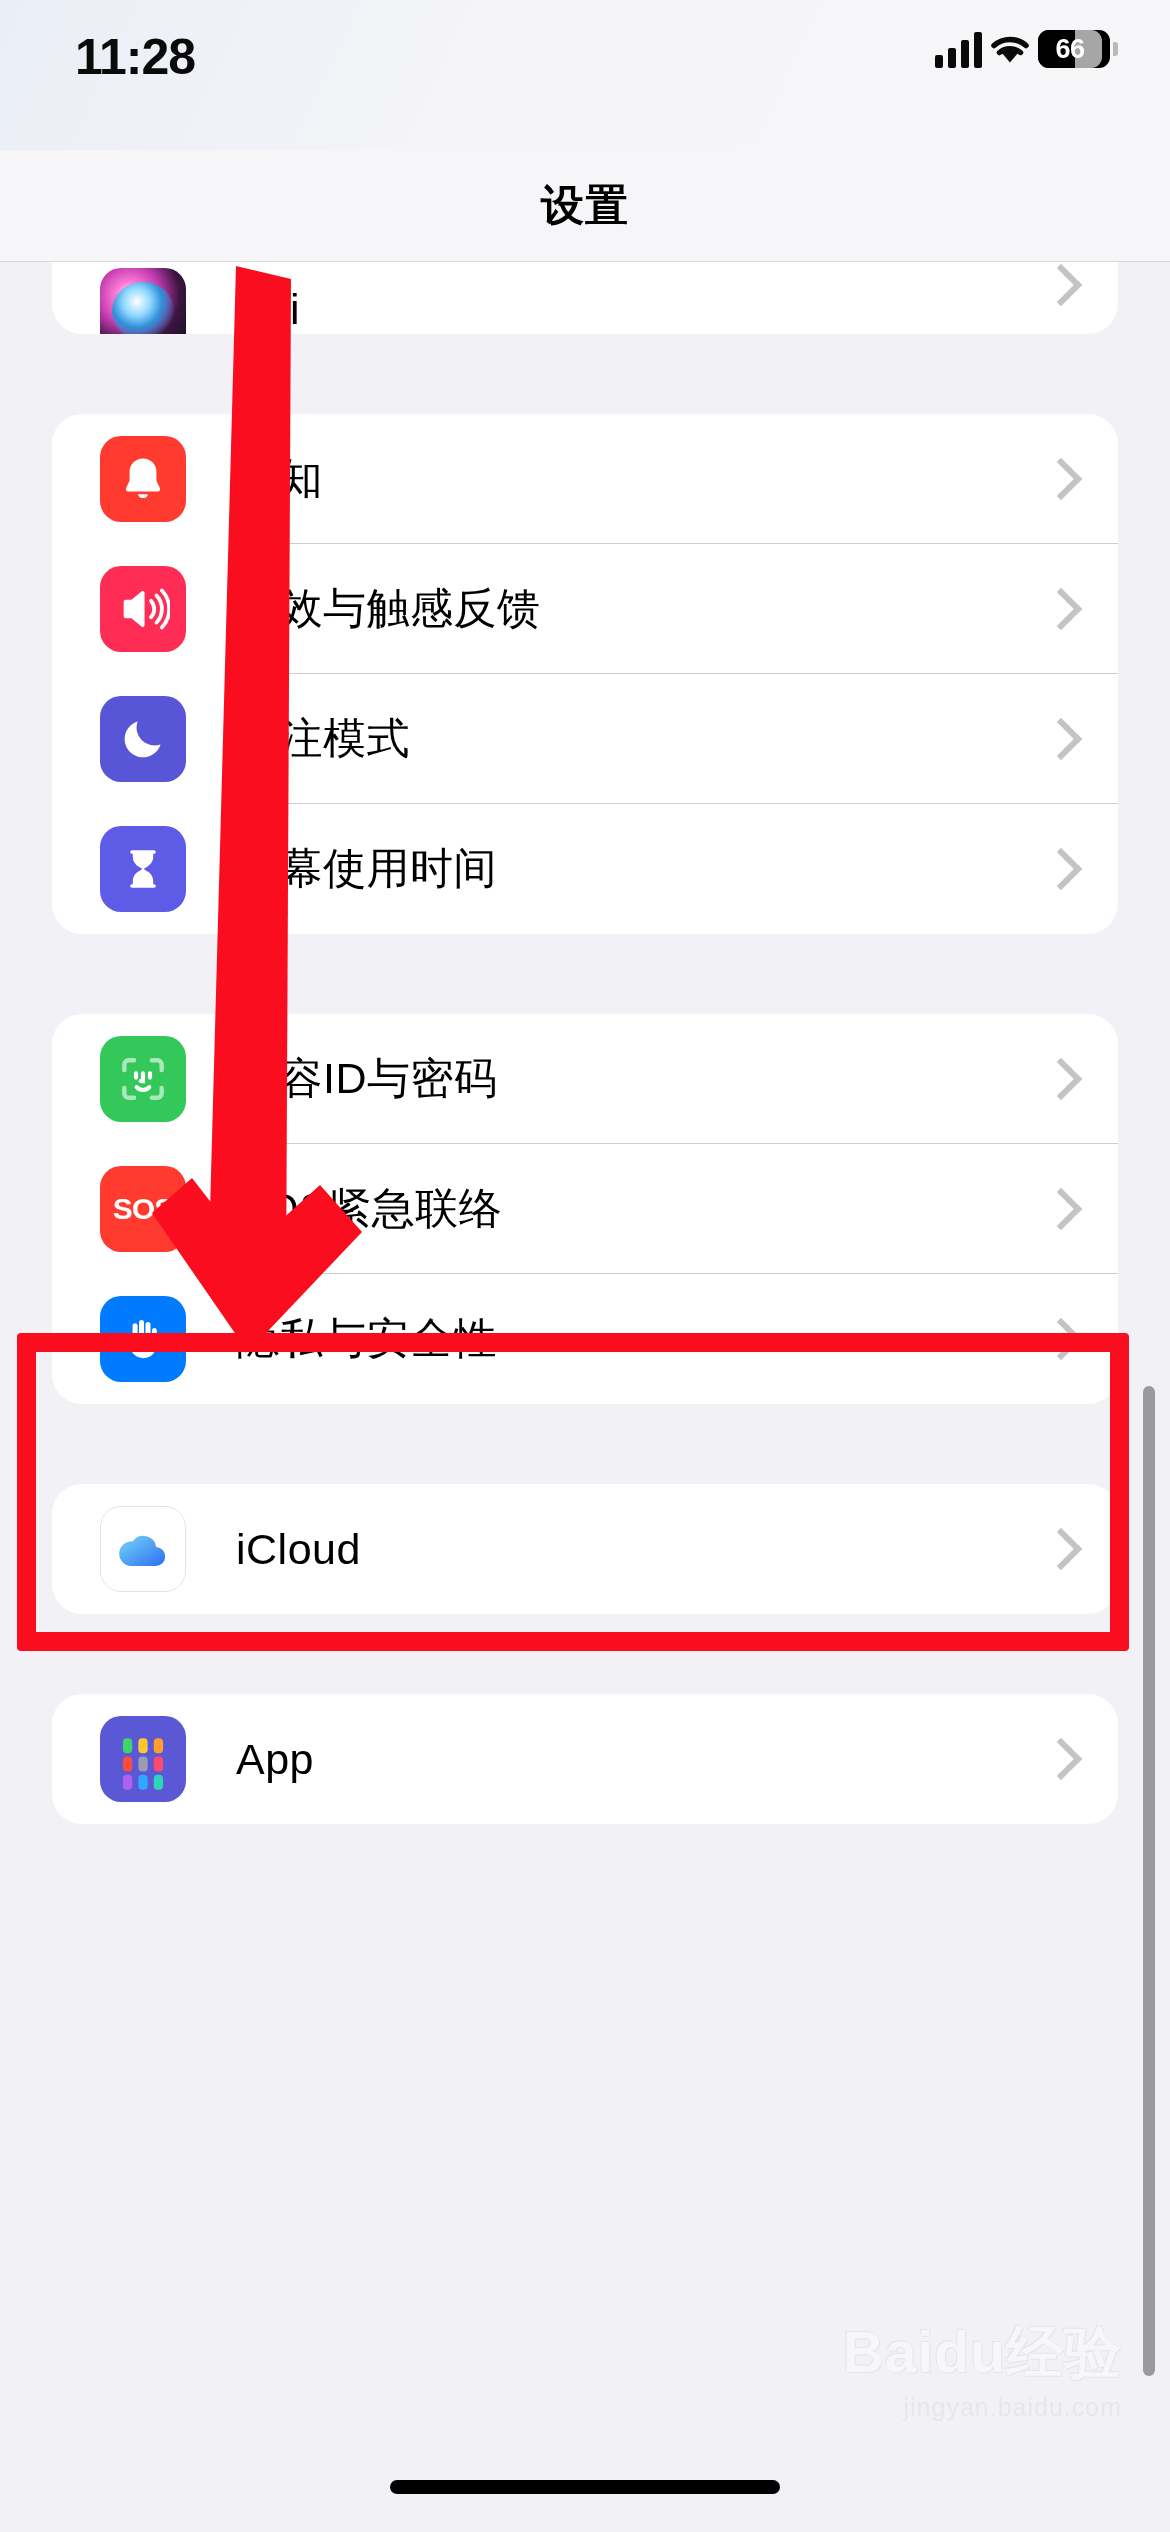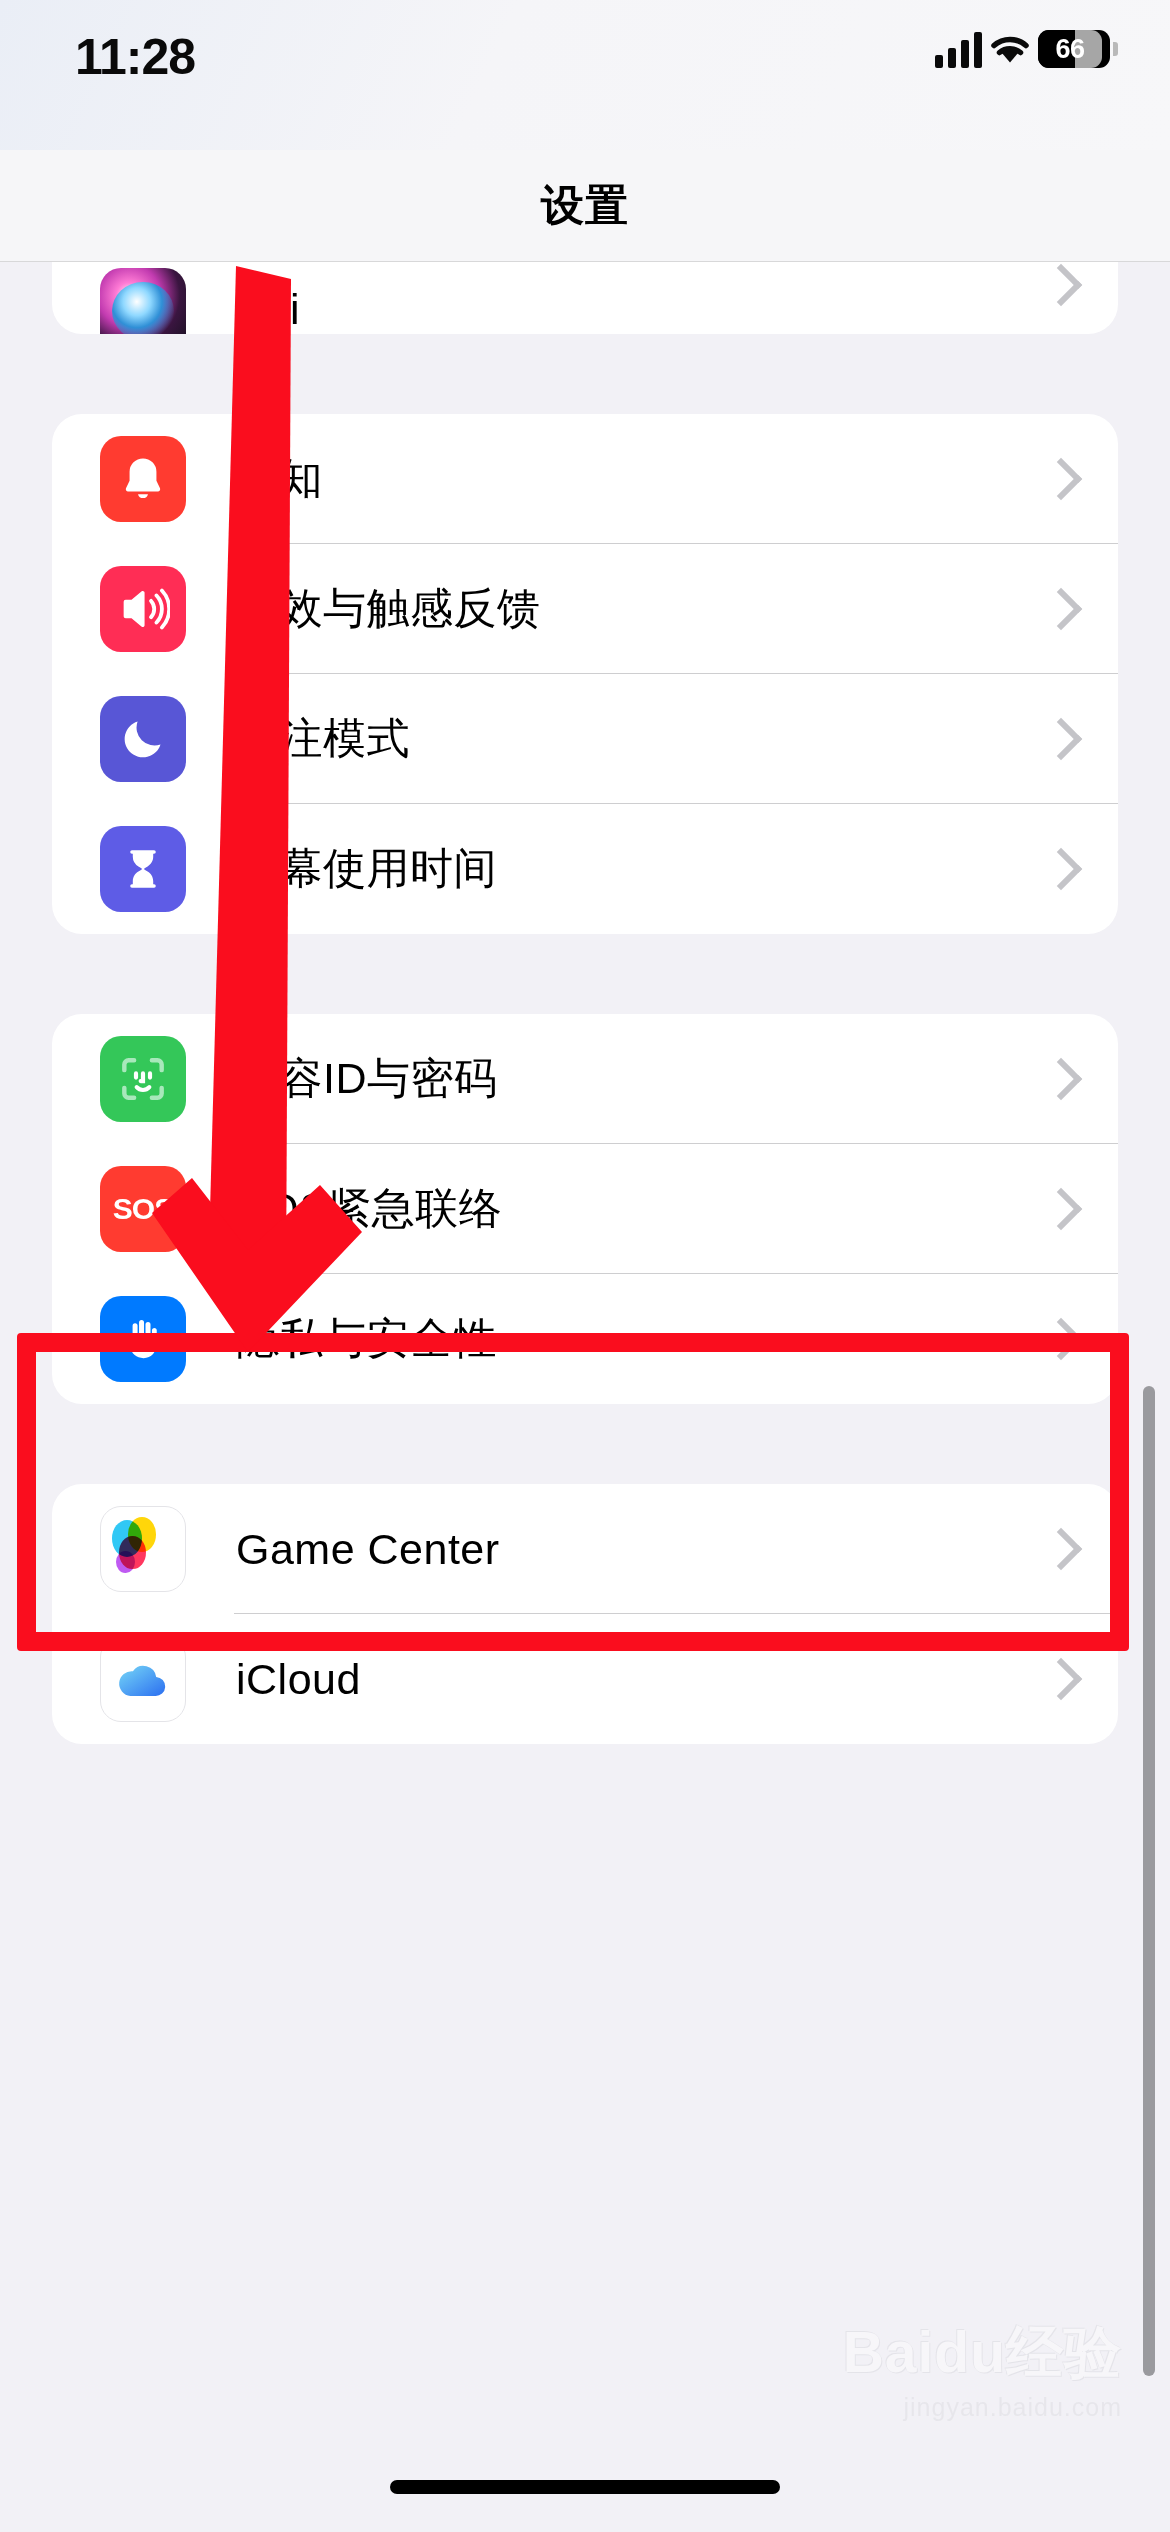--- a/index.html
+++ b/index.html
@@ -325,31 +325,20 @@
 
     </div>
   </div>
 
   <div class="gap"></div>
 
   <div class="group">
 
 
 
-    <div class="row">
-      <div class="ico ic-white">
-        <span class="gc-b gc1"></span>
-          <span class="gc-b gc2"></span>
-        <span class="gc-b gc3"></span>
-          <span class="gc-b gc4"></span>
-      </div>
-      <div class="label">Game Center</div>
-      <span class="chev"></span>
-      <span class="sep"></span>
-    </div>
 
     <div class="row">
       <div class="ico ic-white">
         <svg width="62" height="62" viewBox="0 0 24 24">
           <defs>
               <linearGradient id="cg" x1="0" y1="0" x2="1" y2="1">
             <stop offset="0" stop-color="#76d7f7"></stop>
                 <stop offset="1" stop-color="#2b6ef0"></stop>
           </linearGradient>
             </defs>
@@ -357,20 +346,42 @@
         </svg>
       </div>
       <div class="label">iCloud</div>
       <span class="chev"></span>
 
     </div>
   </div>
 
   <div class="gap"></div>
 
+  <div class="group">
+    <div class="row">
+      <div class="ico ic-app">
+        <svg width="86" height="86" viewBox="0 0 24 24" class="pw-grid">
+          <g>
+            <rect x="6.4" y="6.2" width="2.6" height="4.2" rx="1.1" fill="#3ed46b"></rect>
+            <rect x="10.7" y="6.2" width="2.6" height="4.2" rx="1.1" fill="#ffc633"></rect>
+            <rect x="15.0" y="6.2" width="2.6" height="4.2" rx="1.1" fill="#ff9f2e"></rect>
+            <rect x="6.4" y="11.3" width="2.6" height="4.2" rx="1.1" fill="#ff4b3e"></rect>
+            <rect x="10.7" y="11.3" width="2.6" height="4.2" rx="1.1" fill="#9b9bb2"></rect>
+            <rect x="15.0" y="11.3" width="2.6" height="4.2" rx="1.1" fill="#ff4b6b"></rect>
+            <rect x="6.4" y="16.4" width="2.6" height="4.2" rx="1.1" fill="#b061f0"></rect>
+            <rect x="10.7" y="16.4" width="2.6" height="4.2" rx="1.1" fill="#2fa8ff"></rect>
+            <rect x="15.0" y="16.4" width="2.6" height="4.2" rx="1.1" fill="#2ed4b5"></rect>
+          </g>
+        </svg>
+      </div>
+      <div class="label">App</div>
+      <span class="chev"></span>
+
+    </div>
+  </div>
 
 </div>
 
 <div id="redbox"></div>
 
 <svg id="arrow" viewBox="0 0 1170 2532">
   <polygon points="236,266 291,279 286,1290 208,1284" fill="#fa0d1e"></polygon>
   <polygon points="248,1352 152,1213 192,1178 248,1250 320,1185 362,1232" fill="#fa0d1e"></polygon>
 </svg>
 

